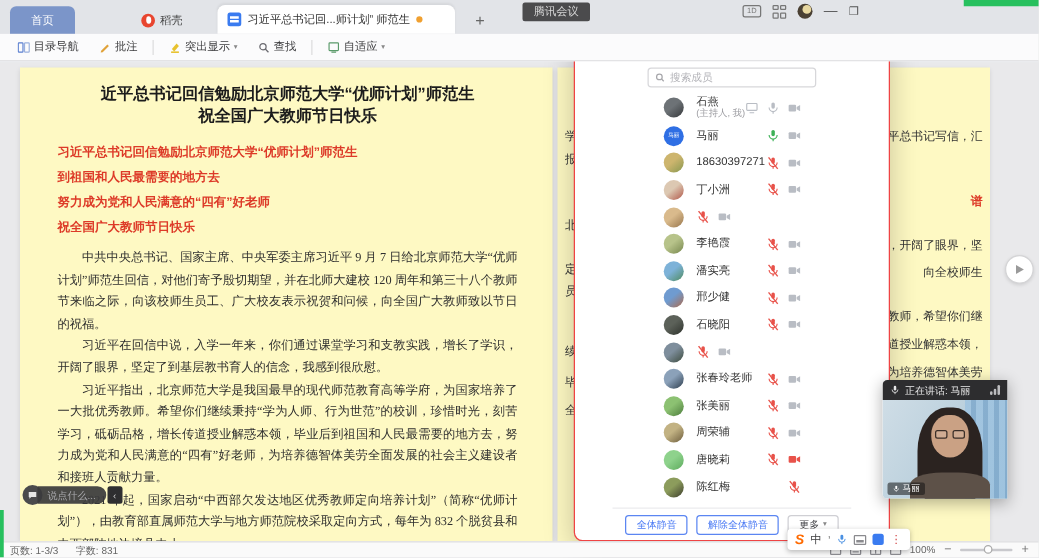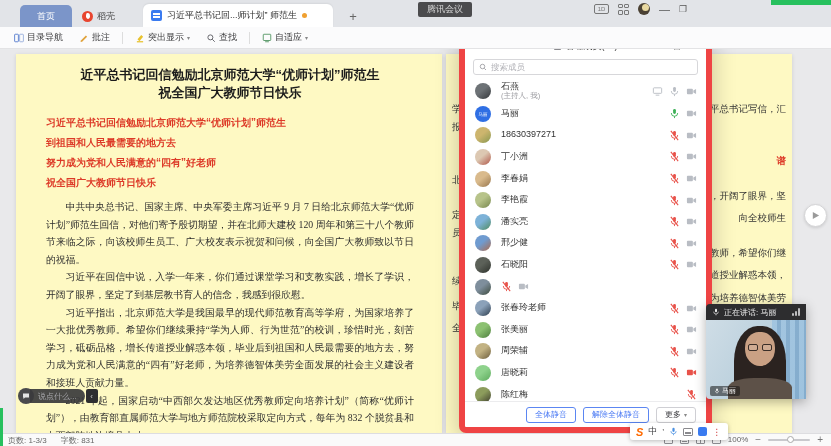--- a/index.html
+++ b/index.html
@@ -2,22 +2,22 @@
 <html><head>
 <meta charset="utf-8">
 <style>
   * { margin:0; padding:0; box-sizing:border-box; }
   html,body { width:831px; height:446px; overflow:hidden; }
   body { font-family:"Liberation Sans","DejaVu Sans",sans-serif; background:#e9eaec; position:relative; }
   #root { position:absolute; inset:0; width:831px; height:446px; overflow:hidden; }
 
   
   .tabbar { position:absolute; top:0; left:0; right:0; height:27px; background:#e2e4e8; display:flex; align-items:flex-end; z-index:30; }
-  .tab-home { margin-left:20px; height:22px; width:52px; background:#7b95c9; color:#fff; font-size:9px; display:flex; align-items:center; justify-content:center; border-radius:5px 5px 0 0; }
-  .tab-docer { height:22px; padding:0 10px; display:flex; align-items:center; gap:4px; font-size:9px; color:#444; }
+  .tab-home { margin-left:8px; height:22px; width:52px; background:#7b95c9; color:#fff; font-size:9px; display:flex; align-items:center; justify-content:center; border-radius:5px 5px 0 0; }
+  .tab-docer { height:22px; padding:0 10px; display:flex; align-items:center; gap:4px; font-size:9px; color:#444;margin-left:43px; }
   .docer-ic { width:11px; height:11px; border-radius:50%; background:#e8452f; position:relative; }
   .docer-ic::after{ content:""; position:absolute; left:3.5px; top:2.5px; width:4px; height:6px; background:#fff; border-radius:40% 60% 50% 50%; }
   .tab-doc { height:23px; margin-left:18px; width:190px; background:#fff; border-radius:6px 6px 0 0; display:flex; align-items:center; padding:0 8px; gap:5px; font-size:9px; color:#333; box-shadow:0 -1px 2px rgba(0,0,0,.06); }
   .wps-ic { width:11px; height:11px; background:#3a7bf0; border-radius:2px; position:relative; flex:none; }
   .wps-ic::after { content:""; position:absolute; left:2px; top:3px; right:2px; height:1.5px; background:#fff; box-shadow:0 3px 0 #fff; }
   .tab-doc .ttl { white-space:nowrap; overflow:hidden; max-width:150px;text-align:center; }
   .dirty-dot { width:5px; height:5px; border-radius:50%; background:#f0a030; flex:none; }
   .tab-new { margin-left:10px; font-size:13px; color:#666; height:22px; width:20px; display:flex; align-items:center; justify-content:center; }
   .meeting-label { position:absolute; left:418px; top:2px; height:15px; background:#4b4b4d; color:#d8d8d8; font-size:9px; display:flex; align-items:center; padding:0 9px; border-radius:2px; z-index:31; }
   .winctl { position:absolute; top:3px; display:flex; align-items:center; gap:9px; z-index:31; color:#555; }
@@ -46,21 +46,21 @@
   .red-lines { margin-top:11px; }
   .red-line { color:#dd3a28; font-weight:bold; font-size:10px; line-height:20px; }
   .doc-body { margin-top:5px; }
   .doc-body p { font-size:9.8px; color:#2e2e2e; line-height:17.6px; text-align:justify; text-indent:2em; font-family:"Liberation Serif","DejaVu Serif",serif; }
   .frag { position:absolute; font-size:9.5px; color:#333; white-space:nowrap; font-family:"Liberation Serif","DejaVu Serif",serif; }
   .frag.red { color:#dd3a28; font-weight:bold; }
   .next-btn { position:absolute; left:804px; top:204px; width:23px; height:23px; border-radius:50%; background:#fff; border:1px solid #d4d4d6; box-shadow:0 1px 3px rgba(0,0,0,.12); display:flex; align-items:center; justify-content:center; z-index:6; }
   .next-btn svg { width:9px; height:9px; fill:#9a9a9a; }
 
   
-  .dialog { position:absolute; left:459px; top:31px; width:253px; height:402px; background:#fff; border:6px solid #ef4444; border-radius:7px; box-shadow:0 6px 24px rgba(0,0,0,.22); z-index:10; display:flex; flex-direction:column; overflow:hidden; }
+  .dialog { position:absolute; left:459px; top:31px; width:253px; height:402px; background:#fff; border:1px solid #ef4444; border-radius:7px; box-shadow:0 6px 24px rgba(0,0,0,.22); z-index:10; display:flex; flex-direction:column; overflow:hidden;align-items:center; }
   .dlg-titlebar { height:19px; display:flex; align-items:center; justify-content:center; position:relative; flex:none; }
   .dlg-title { font-size:9px; color:#333; display:flex; align-items:center; gap:3px; }
   .dlg-title svg { width:9px; height:9px; fill:#8a8a8e; }
   .dlg-ctls { position:absolute; right:9px; top:0; height:19px; display:flex; align-items:center; gap:11px; font-size:10px; color:#666; }
   .search-wrap { margin:3px 8px 2px; flex:none; }
   .search-box { height:16px; border:1px solid #d7d7da; border-radius:3px; display:flex; align-items:center; padding:0 5px; gap:4px; }
   .search-box svg { width:8px; height:8px; stroke:#a8a8ac; fill:none; stroke-width:2; flex:none; }
   .search-box input { border:none; outline:none; flex:1; font-size:8.5px; color:#333; background:transparent; min-width:0; }
   .search-box input::placeholder { color:#b3b3b8; }
   .member-list { flex:1; overflow:hidden; padding-top:2px; }
@@ -345,23 +345,20 @@
      <line x1="4" y1="2" x2="20" y2="22" stroke="currentColor" stroke-width="2.4"></line>
    </svg>
             <svg class="ic-gray" viewBox="0 0 24 24" fill="currentColor">
      <rect x="2" y="6" width="13" height="12" rx="2"></rect>
               <path d="M16 10l6-3.5v11L16 14z"></path>
    </svg>
           </div>
         </div>
         <div class="member-row">
           <div class="avatar" style="background: linear-gradient(140deg, rgb(217, 186, 140) 45%, rgb(151, 117, 76) 100%);"></div>
-          <div class="m-names">
-            <div class="m-name">李春娟</div>
-          </div>
           <div class="m-icons">
             <svg class="ic-red" viewBox="0 0 24 24" fill="currentColor">
      <rect x="9" y="2" width="6" height="11" rx="3"></rect>
      <path d="M5 11a7 7 0 0 0 14 0" fill="none" stroke="currentColor" stroke-width="2"></path>
      <line x1="12" y1="18" x2="12" y2="22" stroke="currentColor" stroke-width="2"></line>
      <line x1="4" y1="2" x2="20" y2="22" stroke="currentColor" stroke-width="2.4"></line>
    </svg>
             <svg class="ic-gray" viewBox="0 0 24 24" fill="currentColor">
      <rect x="2" y="6" width="13" height="12" rx="2"></rect>
               <path d="M16 10l6-3.5v11L16 14z"></path>

